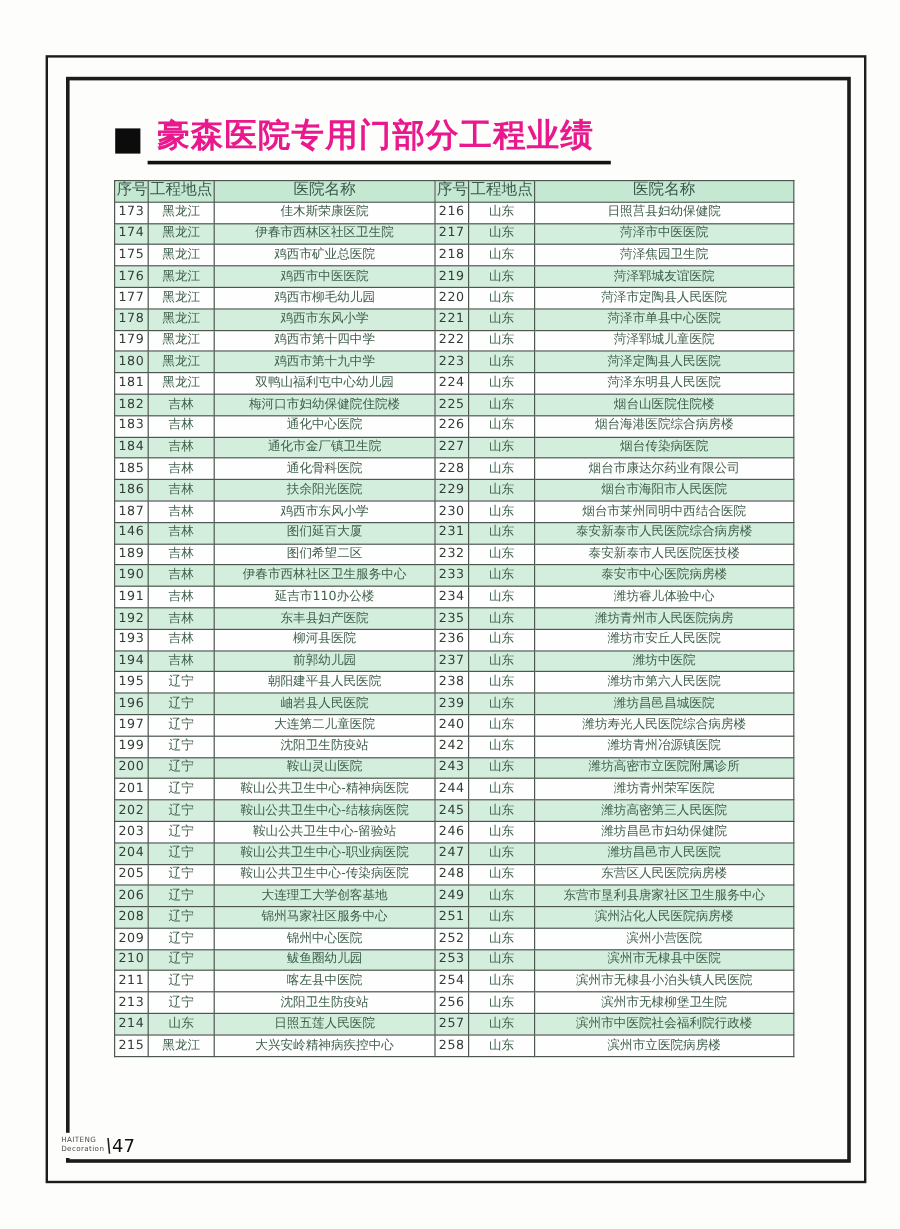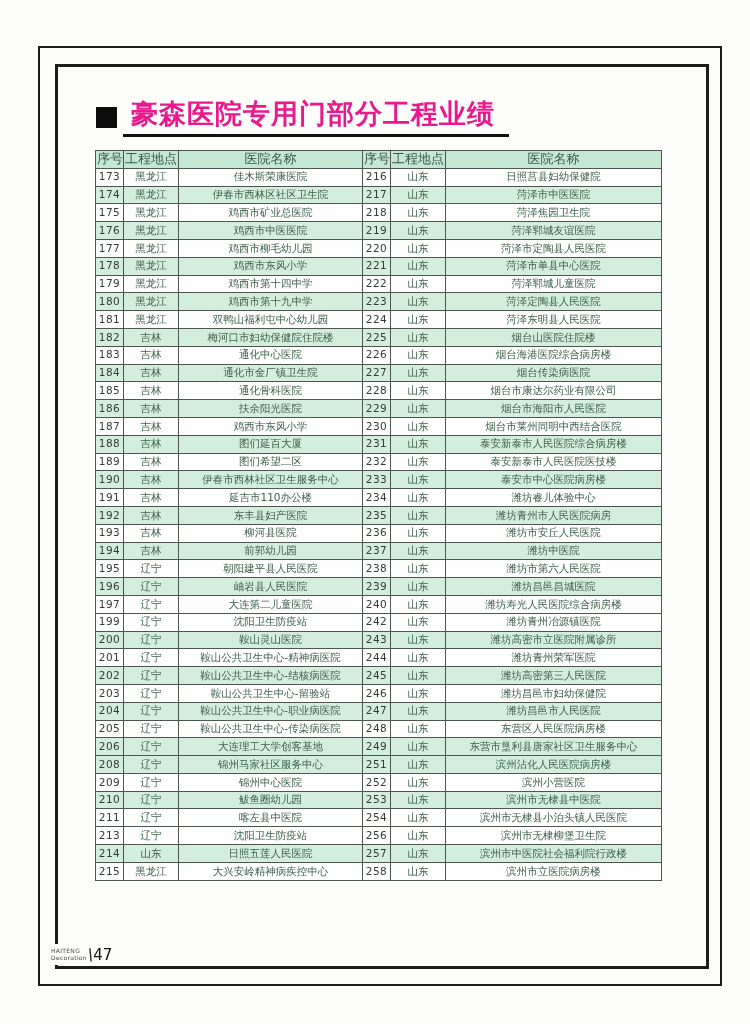--- a/index.html
+++ b/index.html
@@ -223,21 +223,21 @@
         </tr>
         <tr class="plain">
           <td class="num">187</td>
           <td>吉林</td>
           <td>鸡西市东风小学</td>
           <td class="num">230</td>
           <td>山东</td>
           <td>烟台市莱州同明中西结合医院</td>
         </tr>
         <tr class="stripe">
-          <td class="num">188</td>
+          <td class="num">146</td>
           <td>吉林</td>
           <td>图们延百大厦</td>
           <td class="num">231</td>
           <td>山东</td>
           <td>泰安新泰市人民医院综合病房楼</td>
         </tr>
         <tr class="plain">
           <td class="num">189</td>
           <td>吉林</td>
           <td>图们希望二区</td>

